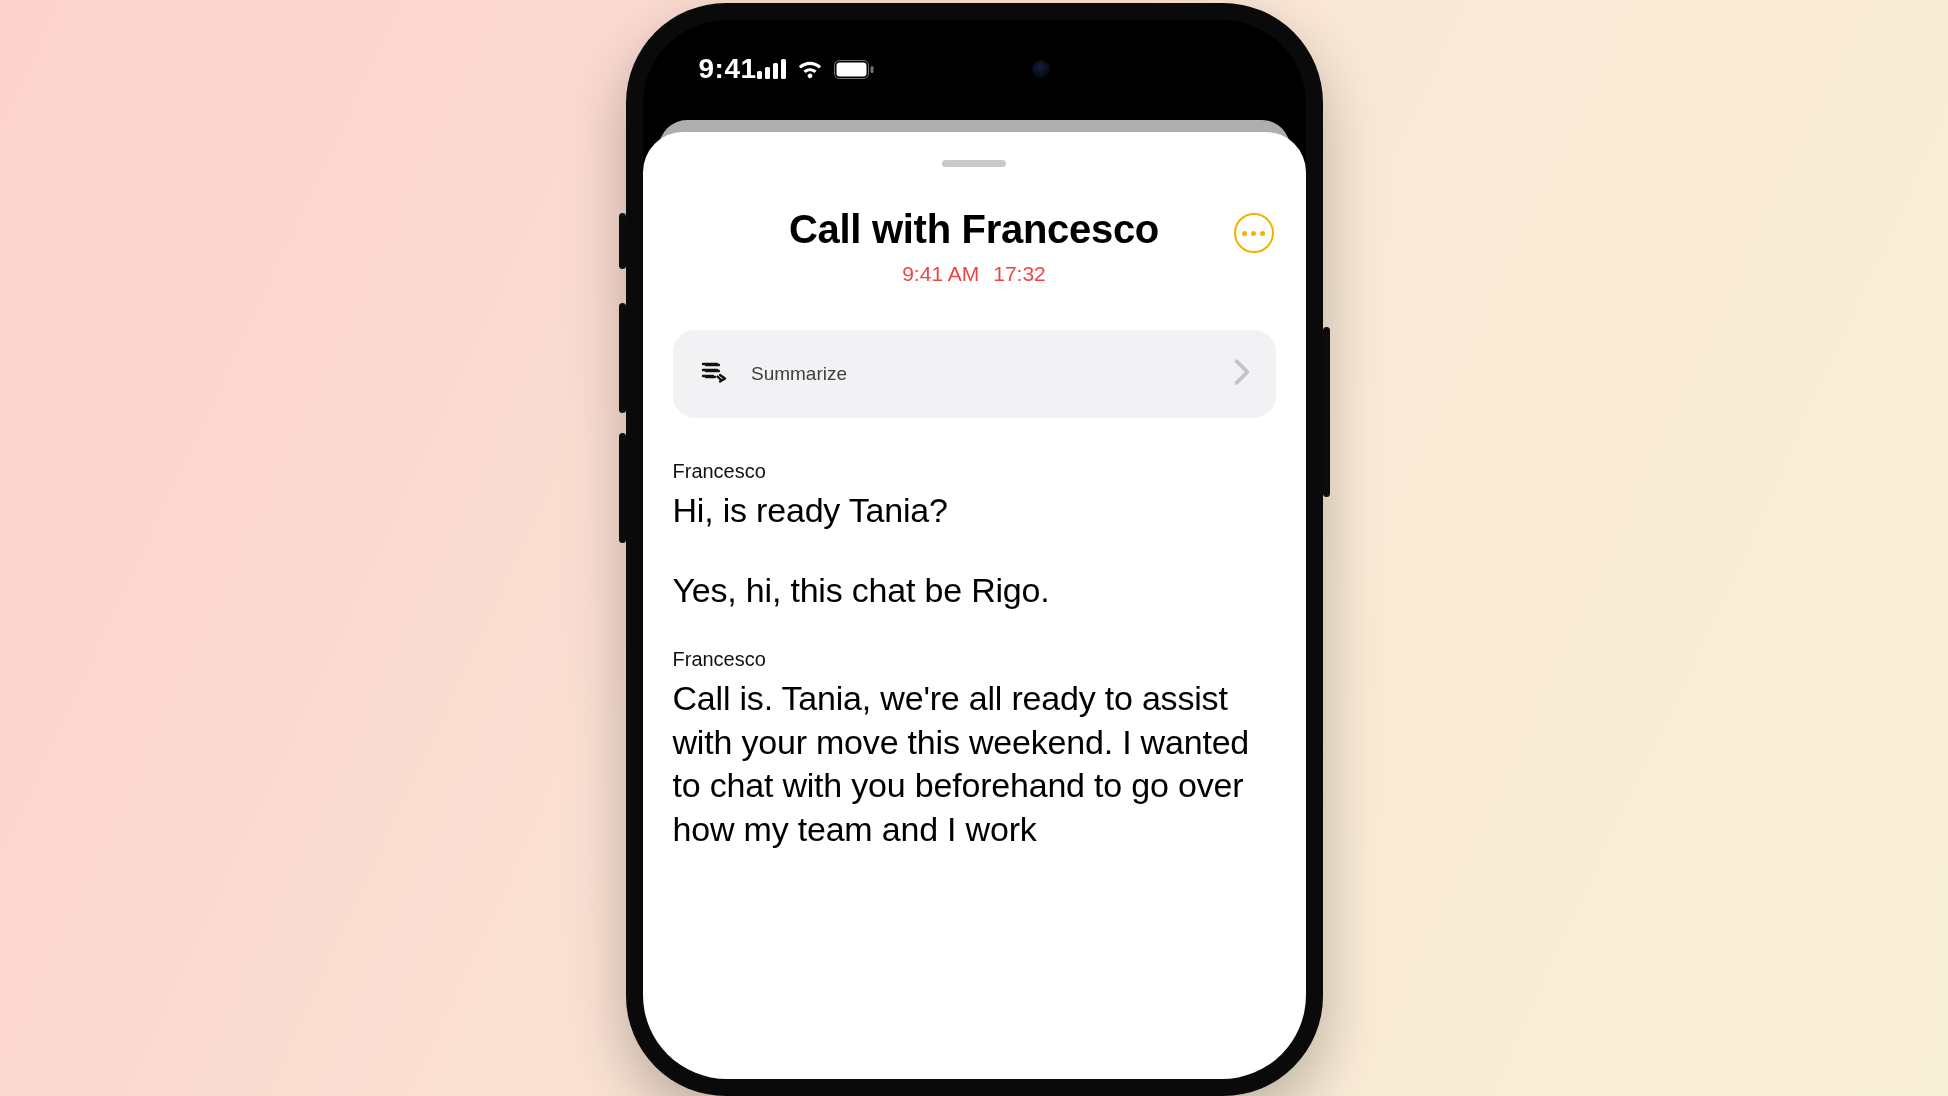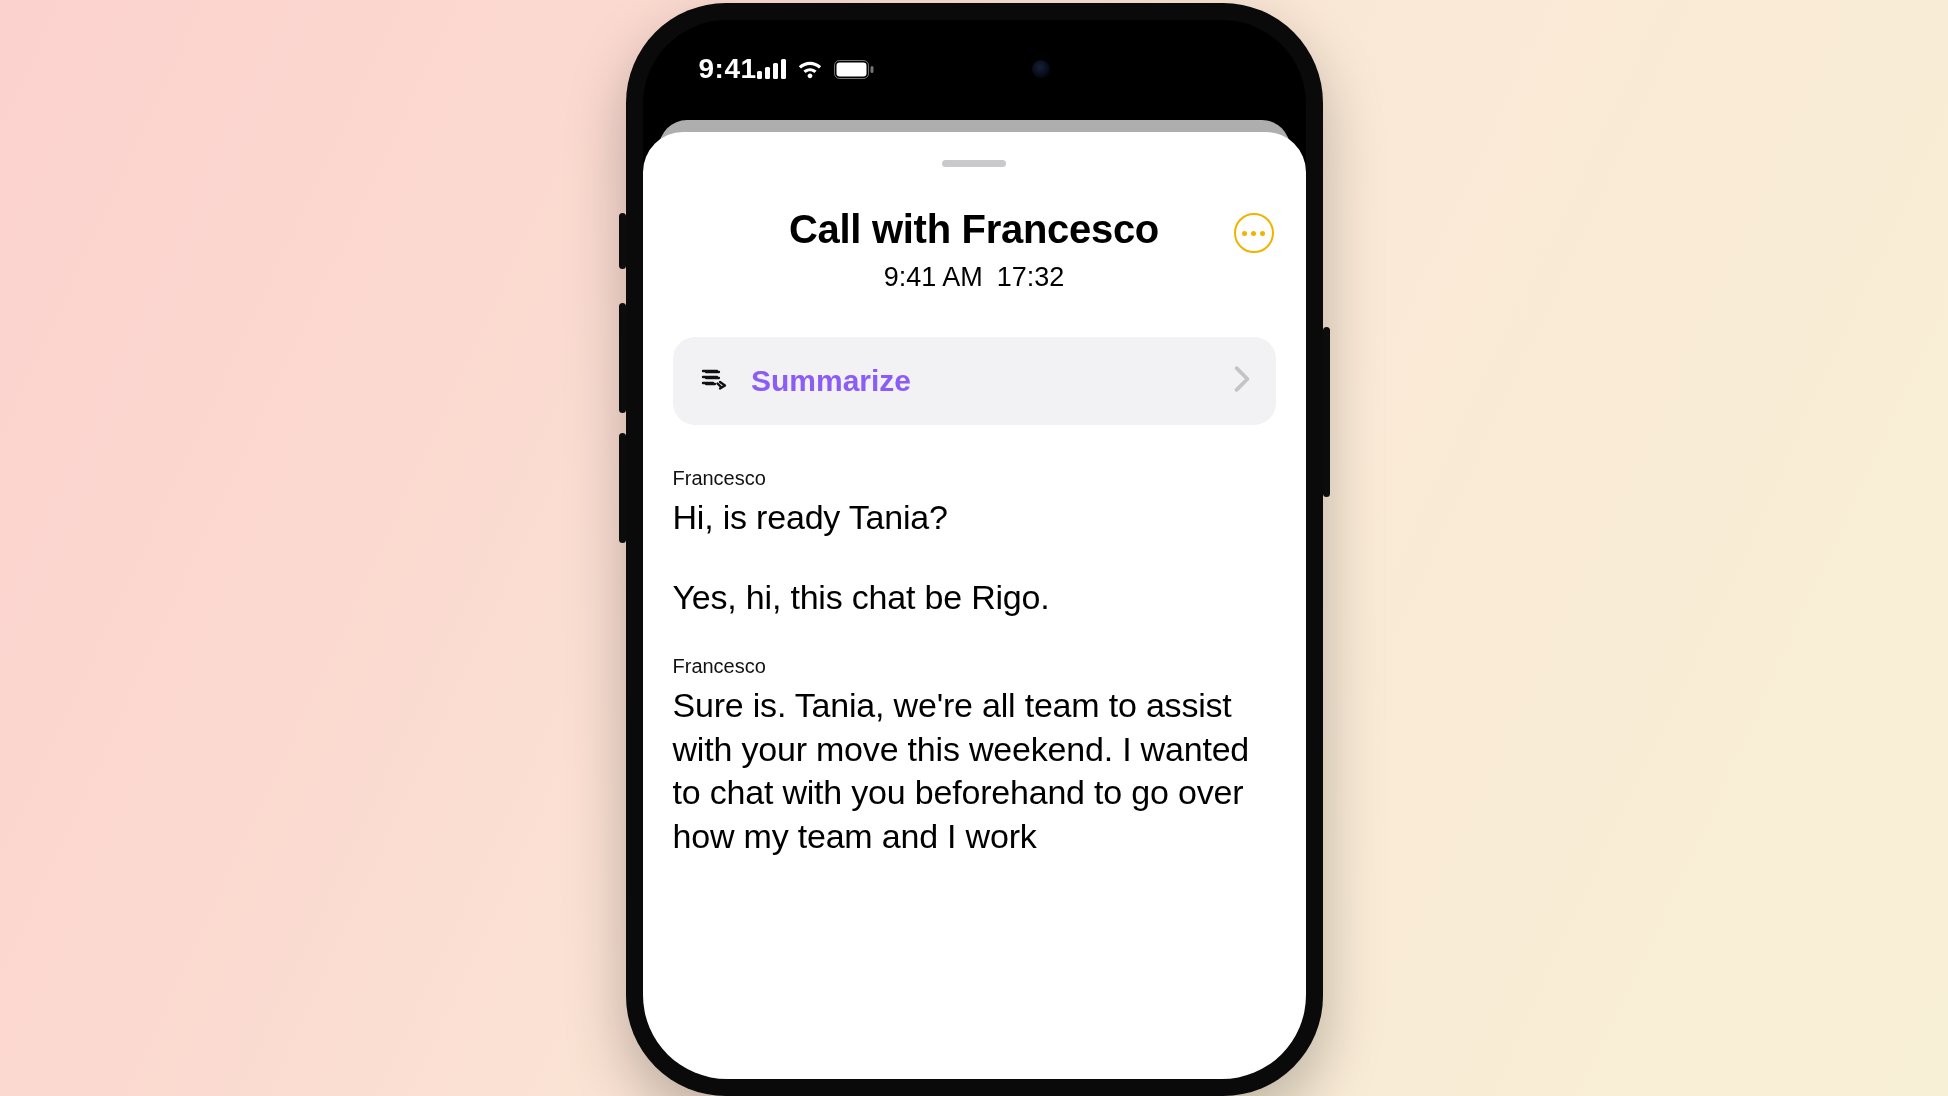--- a/index.html
+++ b/index.html
@@ -51,34 +51,34 @@
   background:#aeaeae;border-radius:28px 28px 0 0;
 }
 .sheet{
   position:absolute;top:112px;left:0;right:0;bottom:0;
   background:#fff;border-radius:40px 40px 0 0;
   padding:28px 0 0;
 }
 .grabber{width:64px;height:7px;background:#c9c9cc;border-radius:4px;margin:0 auto 40px}
 .header{position:relative;text-align:center;padding:0 30px}
 .title{font-size:40px;font-weight:700;color:#000;letter-spacing:-.3px}
-.subtitle{margin-top:10px;font-size:27px;color:#000000;font-weight:400}
+.subtitle{margin-top:10px;font-size:21px;color:#ef4444;font-weight:400}
 .subtitle .gap{display:inline-block;width:14px}
 .more{
   position:absolute;right:32px;top:6px;width:40px;height:40px;border-radius:50%;
   border:2.5px solid #f0b400;display:flex;align-items:center;justify-content:center;gap:4px;cursor:pointer;
 }
 .more i{width:5px;height:5px;border-radius:50%;background:#f0b400;display:block}
 .sum{
   margin:44px 30px 0;height:88px;background:#f2f2f4;border-radius:22px;
   display:flex;align-items:center;padding:0 26px;cursor:pointer;
   justify-content:space-between;
 }
 .sum-left{display:flex;align-items:center;gap:22px}
-.sum-label{font-size:30px;color:#8b5cf6;font-weight:700}
+.sum-label{font-size:19px;color:#404040;font-weight:400}
 .chev{color:#c3c3c8}
 .transcript{margin-top:42px;padding:0 30px}
 .turn{margin-bottom:36px}
 .speaker{font-size:20px;font-weight:400;color:#111;margin-bottom:6px}
 .text{font-size:34px;line-height:1.28;color:#000;font-weight:400;letter-spacing:-.2px}
 </style>
 </head>
 <body>
 
 <div class="phone">
@@ -170,21 +170,21 @@
         <div class="transcript">
           <div class="turn">
             <div class="speaker">Francesco</div>
             <div class="text">Hi, is ready Tania?</div>
           </div>
           <div class="turn">
             <div class="text">Yes, hi, this chat be Rigo.</div>
           </div>
           <div class="turn">
             <div class="speaker">Francesco</div>
-            <div class="text">Sure is. Tania, we're all team to assist with your move this weekend. I wanted to chat with you beforehand to go over how my team and I work</div>
+            <div class="text">Call is. Tania, we're all ready to assist with your move this weekend. I wanted to chat with you beforehand to go over how my team and I work</div>
           </div>
         </div>
 
       </div>
     </div>
 
   </div>
 </div>
 
 </body></html>

